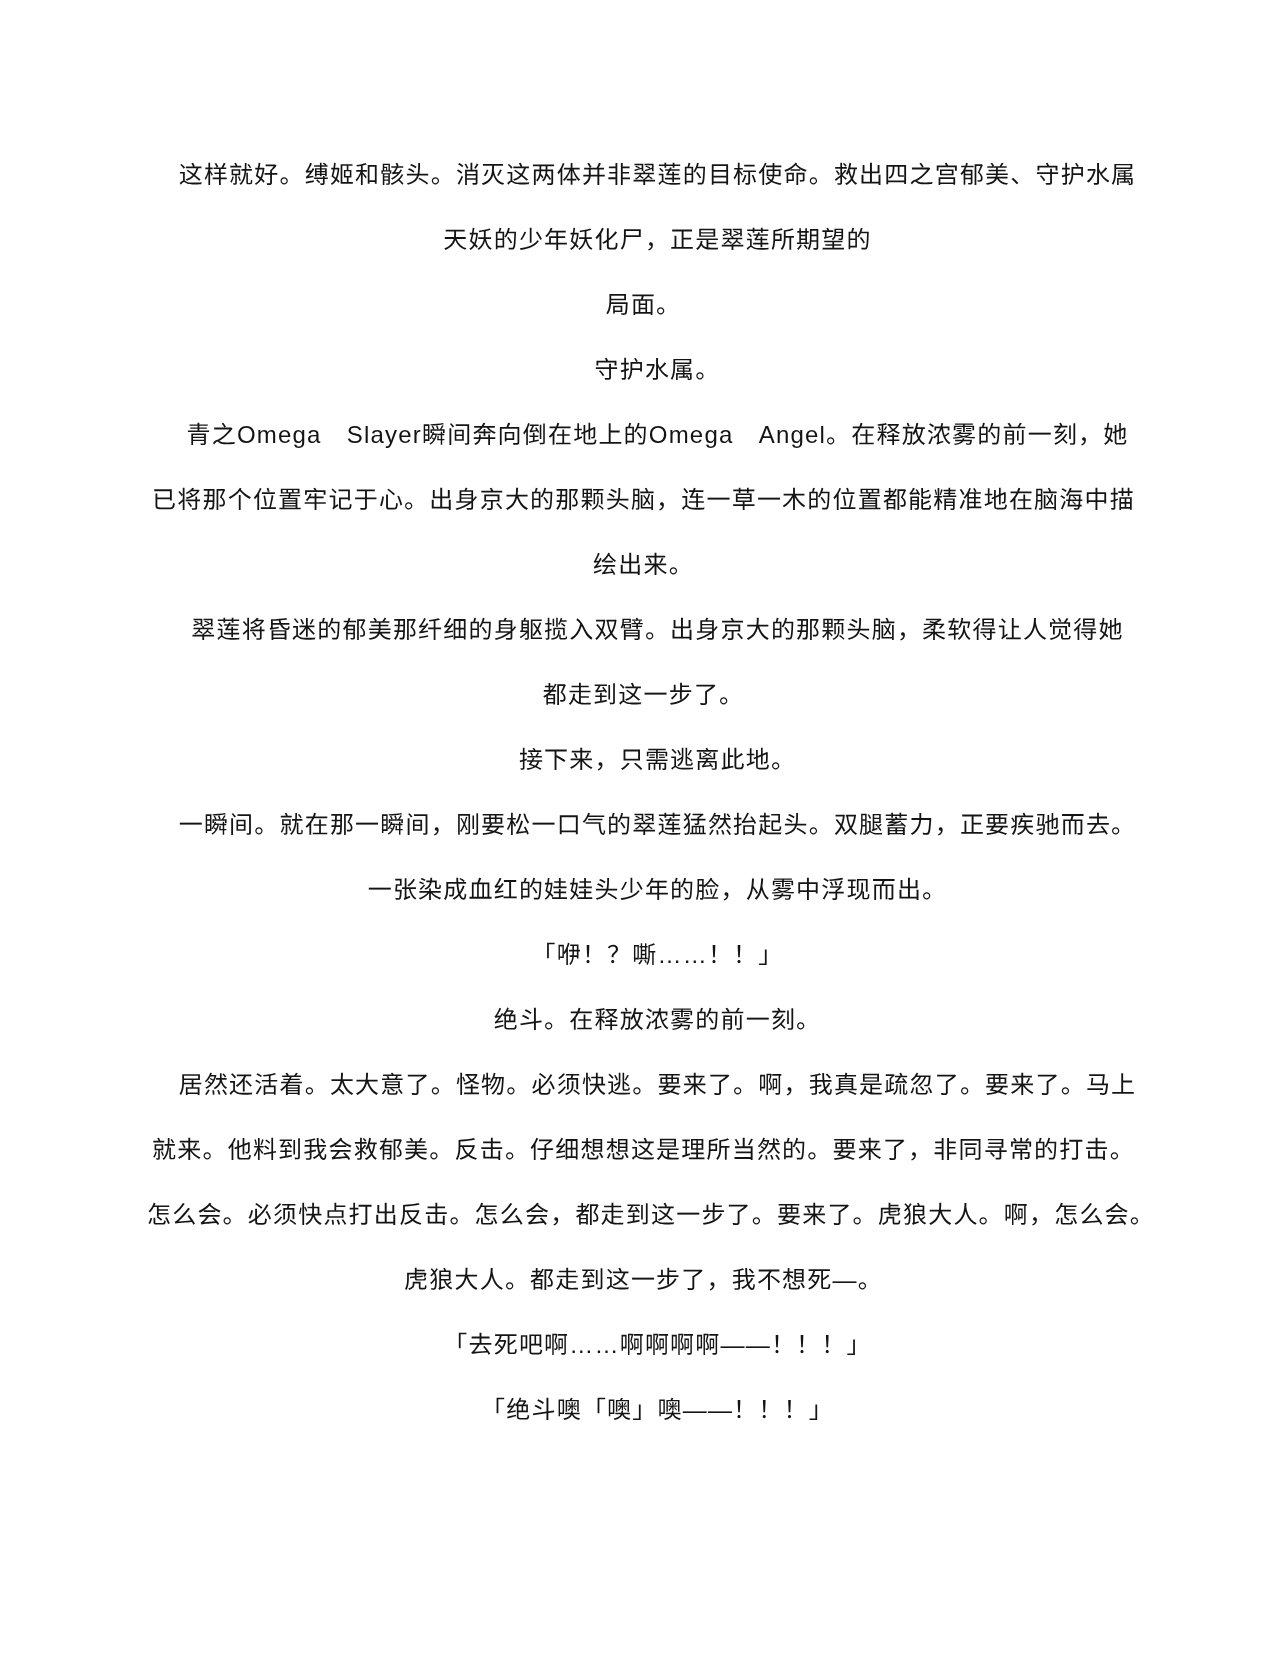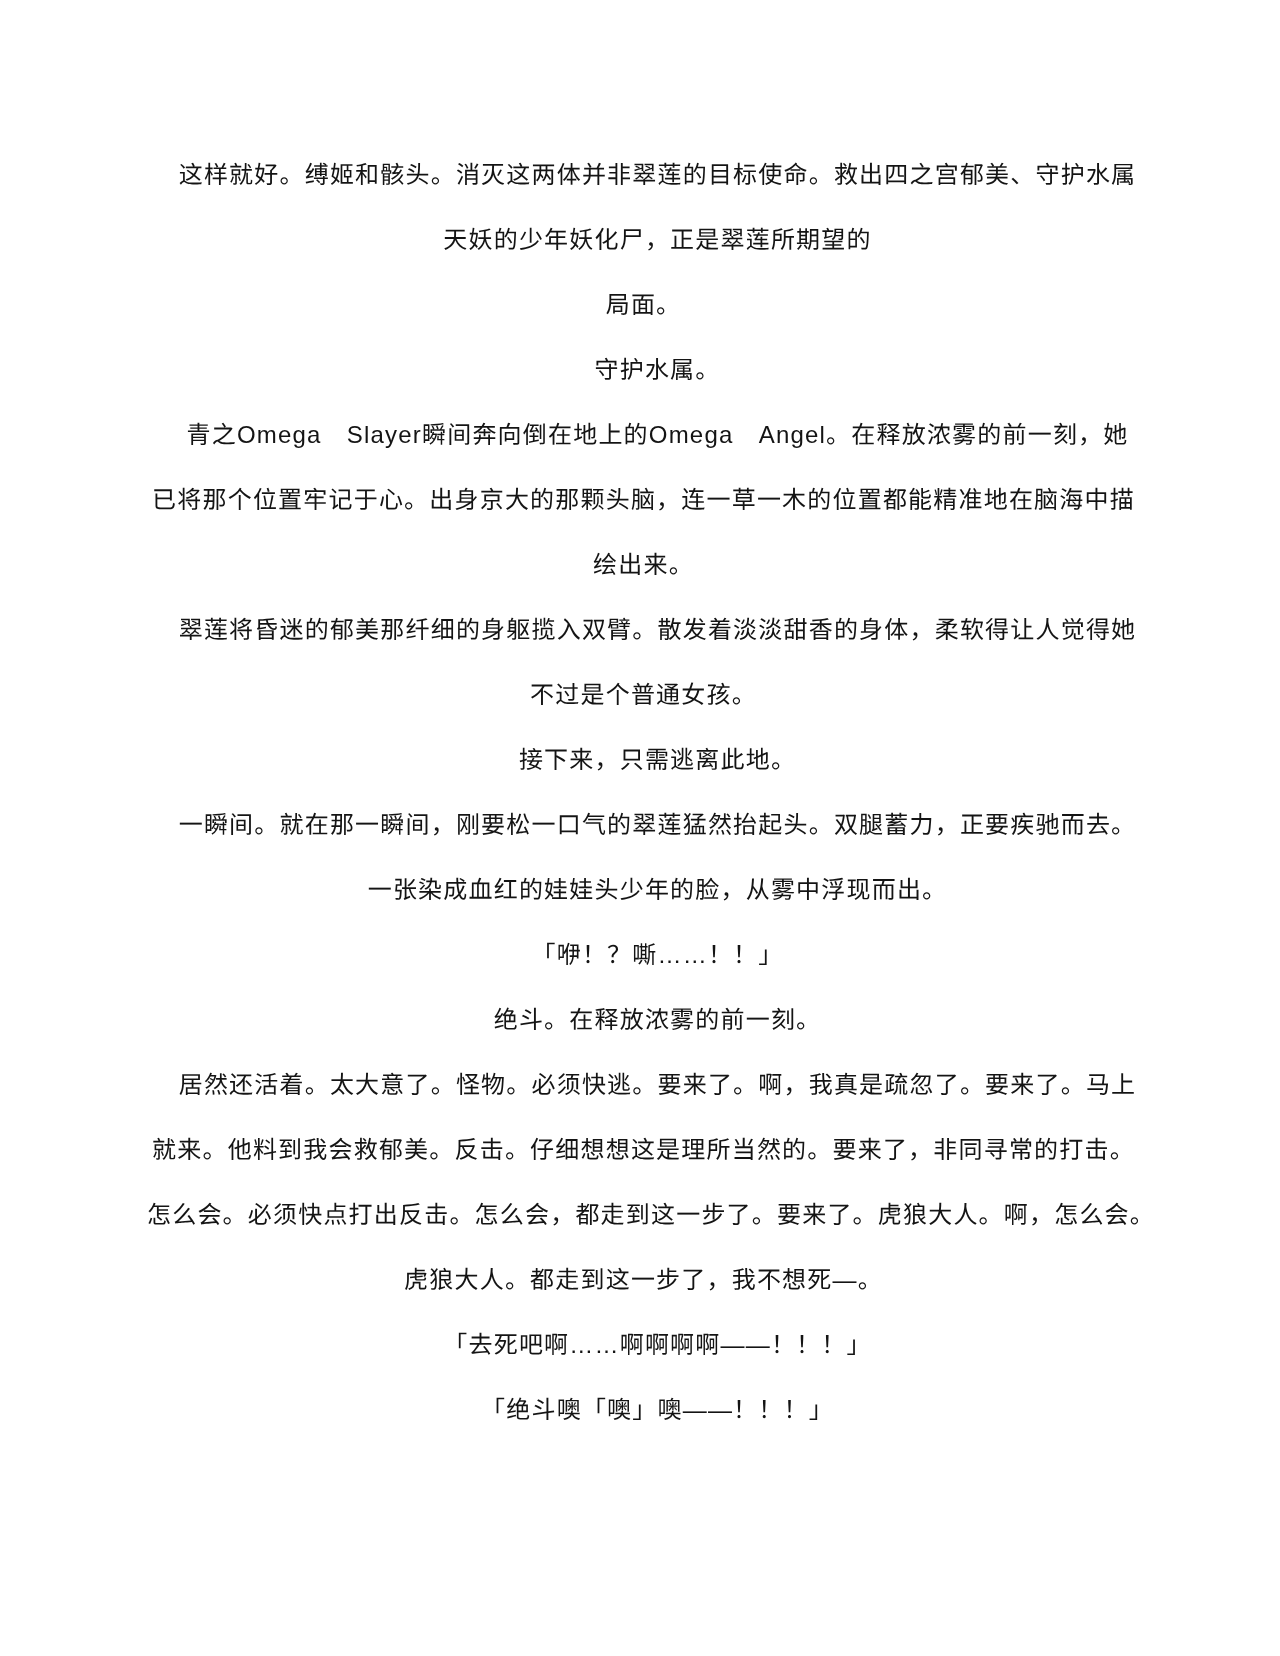--- a/index.html
+++ b/index.html
@@ -39,22 +39,22 @@
 
 <main class="page">
   <div id="text-block">
       <p class="line indent">这样就好。缚姬和骸头。消灭这两体并非翠莲的目标使命。救出四之宫郁美、守护水属</p>
       <p class="line indent">天妖的少年妖化尸，正是翠莲所期望的</p>
       <p class="line">局面。</p>
       <p class="line indent">守护水属。</p>
       <p class="line indent">青之Omega　Slayer瞬间奔向倒在地上的Omega　Angel。在释放浓雾的前一刻，她</p>
       <p class="line">已将那个位置牢记于心。出身京大的那颗头脑，连一草一木的位置都能精准地在脑海中描</p>
       <p class="line">绘出来。</p>
-      <p class="line indent">翠莲将昏迷的郁美那纤细的身躯揽入双臂。散发着淡淡甜香的身体，柔软得让人觉得她</p>
-      <p class="line">不过是个普通女孩。</p>
+      <p class="line indent">翠莲将昏迷的郁美那纤细的身躯揽入双臂。出身京大的那颗头脑，柔软得让人觉得她</p>
+      <p class="line">都走到这一步了。</p>
       <p class="line indent">接下来，只需逃离此地。</p>
       <p class="line indent">一瞬间。就在那一瞬间，刚要松一口气的翠莲猛然抬起头。双腿蓄力，正要疾驰而去。</p>
       <p class="line indent">一张染成血红的娃娃头少年的脸，从雾中浮现而出。</p>
       <p class="line indent">「咿！？嘶……！！」</p>
       <p class="line indent">绝斗。在释放浓雾的前一刻。</p>
       <p class="line indent">居然还活着。太大意了。怪物。必须快逃。要来了。啊，我真是疏忽了。要来了。马上</p>
       <p class="line">就来。他料到我会救郁美。反击。仔细想想这是理所当然的。要来了，非同寻常的打击。</p>
       <p class="line">怎么会。必须快点打出反击。怎么会，都走到这一步了。要来了。虎狼大人。啊，怎么会。</p>
       <p class="line">虎狼大人。都走到这一步了，我不想死—。</p>
       <p class="line indent">「去死吧啊……啊啊啊啊——！！！」</p>

